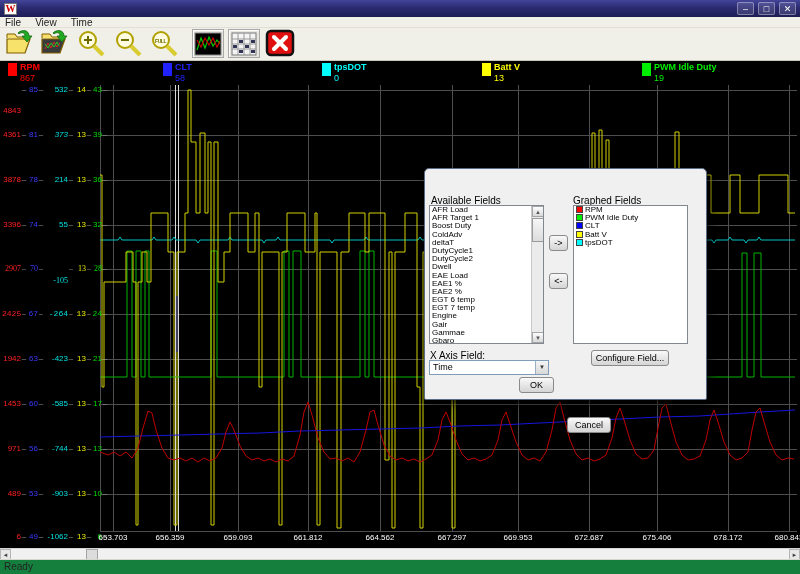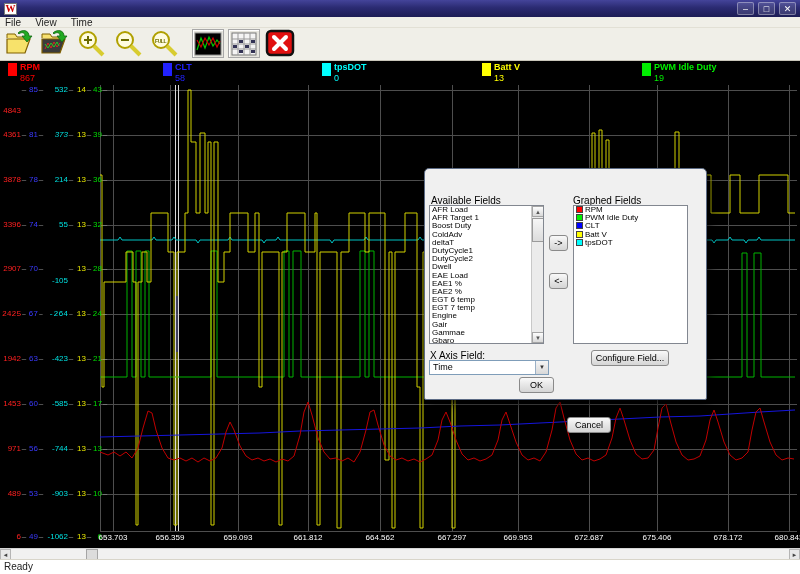--- a/index.html
+++ b/index.html
@@ -82,21 +82,21 @@
     background:linear-gradient(180deg,#f5f5f5,#d8d8d8); border-left:1px solid #9ab0c6;
     font-size:6px; color:#333; text-align:center; line-height:13px; }
 
   
   .hscroll { position:absolute; left:0; top:548px; width:800px; height:11px; background:#f1f1f1;
     border-top:1px solid #d5d5d5; }
   .harrow { position:absolute; top:0; width:11px; height:11px; background:#e8e8e8;
     border:1px solid #b5b5b5; font-size:6px; line-height:10px; text-align:center; color:#444; }
   .hthumb { position:absolute; left:86px; top:0; width:12px; height:11px; background:#dcdcdc;
     border:1px solid #a5a5a5; }
-  .statusbar { position:absolute; left:0; top:559px; width:800px; height:15px; background:#ffffff;
+  .statusbar { position:absolute; left:0; top:559px; width:800px; height:15px; background:#15803d;
     border-top:1px solid #d8d5ca; font-size:10px; color:#222; padding:1px 0 0 4px; }
 </style>
 </head>
 <body>
 
 <div class="app">
 
   <div class="titlebar">
     <span class="app-icon">W</span>
     <span class="win-controls">
@@ -287,21 +287,21 @@
         <span class="ydash">–</span>
         <span class="yv" style="color: rgb(58, 58, 255); width: 11px;">74</span>
         <span class="ydash">–</span>
         <span class="yv" style="color: rgb(0, 224, 224); width: 24px;">55</span>
         <span class="ydash">–</span>
         <span class="yv" style="color: rgb(232, 232, 0); width: 12px;">13</span>
         <span class="ydash">–</span>
         <span class="yv" style="color: rgb(0, 221, 0); width: 10px;">32</span>
         <span class="ydash">–</span>
       </div>
-      <div class="yrow" style="top: 264px;">
+      <div class="yrow" style="top: 264px; font-family: Liberation Serif, serif;">
         <span class="yv" style="color: rgb(255, 32, 32); width: 19px;">2907</span>
         <span class="ydash">–</span>
         <span class="yv" style="color: rgb(58, 58, 255); width: 11px;">70</span>
         <span class="ydash">–</span>
         <span class="yv" style="color: rgb(0, 224, 224); width: 24px; margin-top: 24px;">-105</span>
         <span class="ydash">–</span>
         <span class="yv" style="color: rgb(232, 232, 0); width: 12px;">13</span>
         <span class="ydash">–</span>
         <span class="yv" style="color: rgb(0, 221, 0); width: 10px;">28</span>
         <span class="ydash">–</span>

